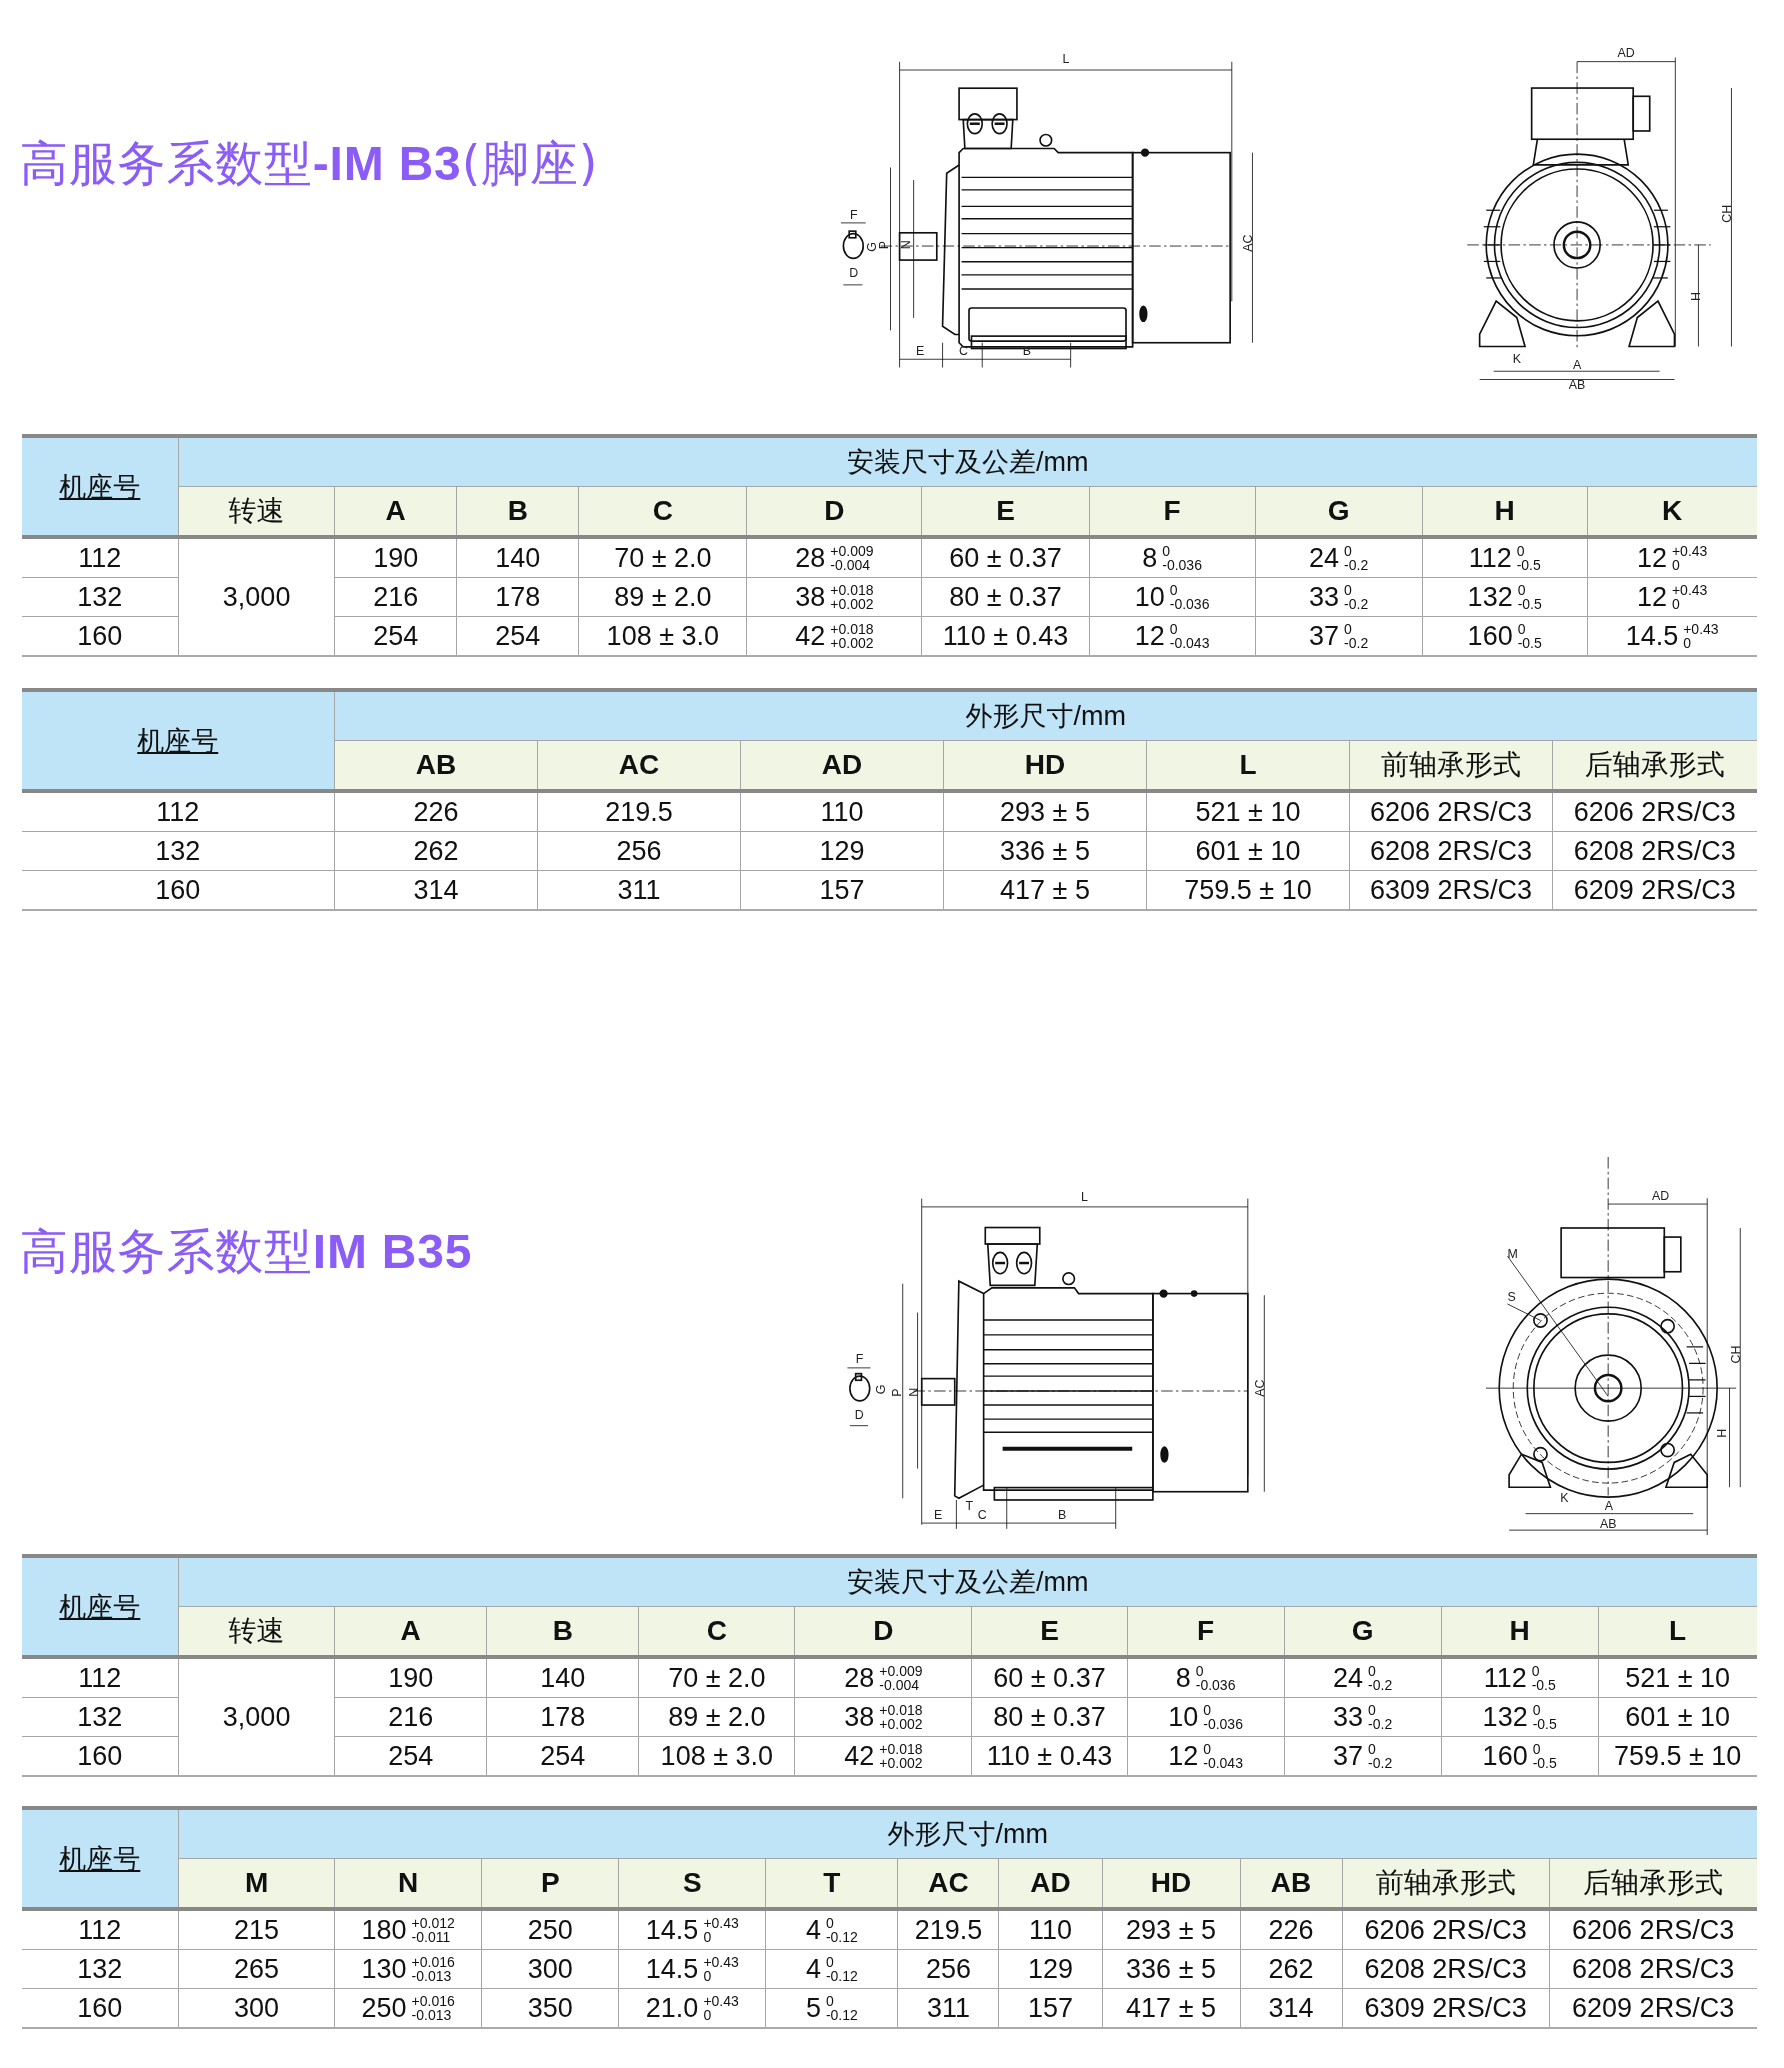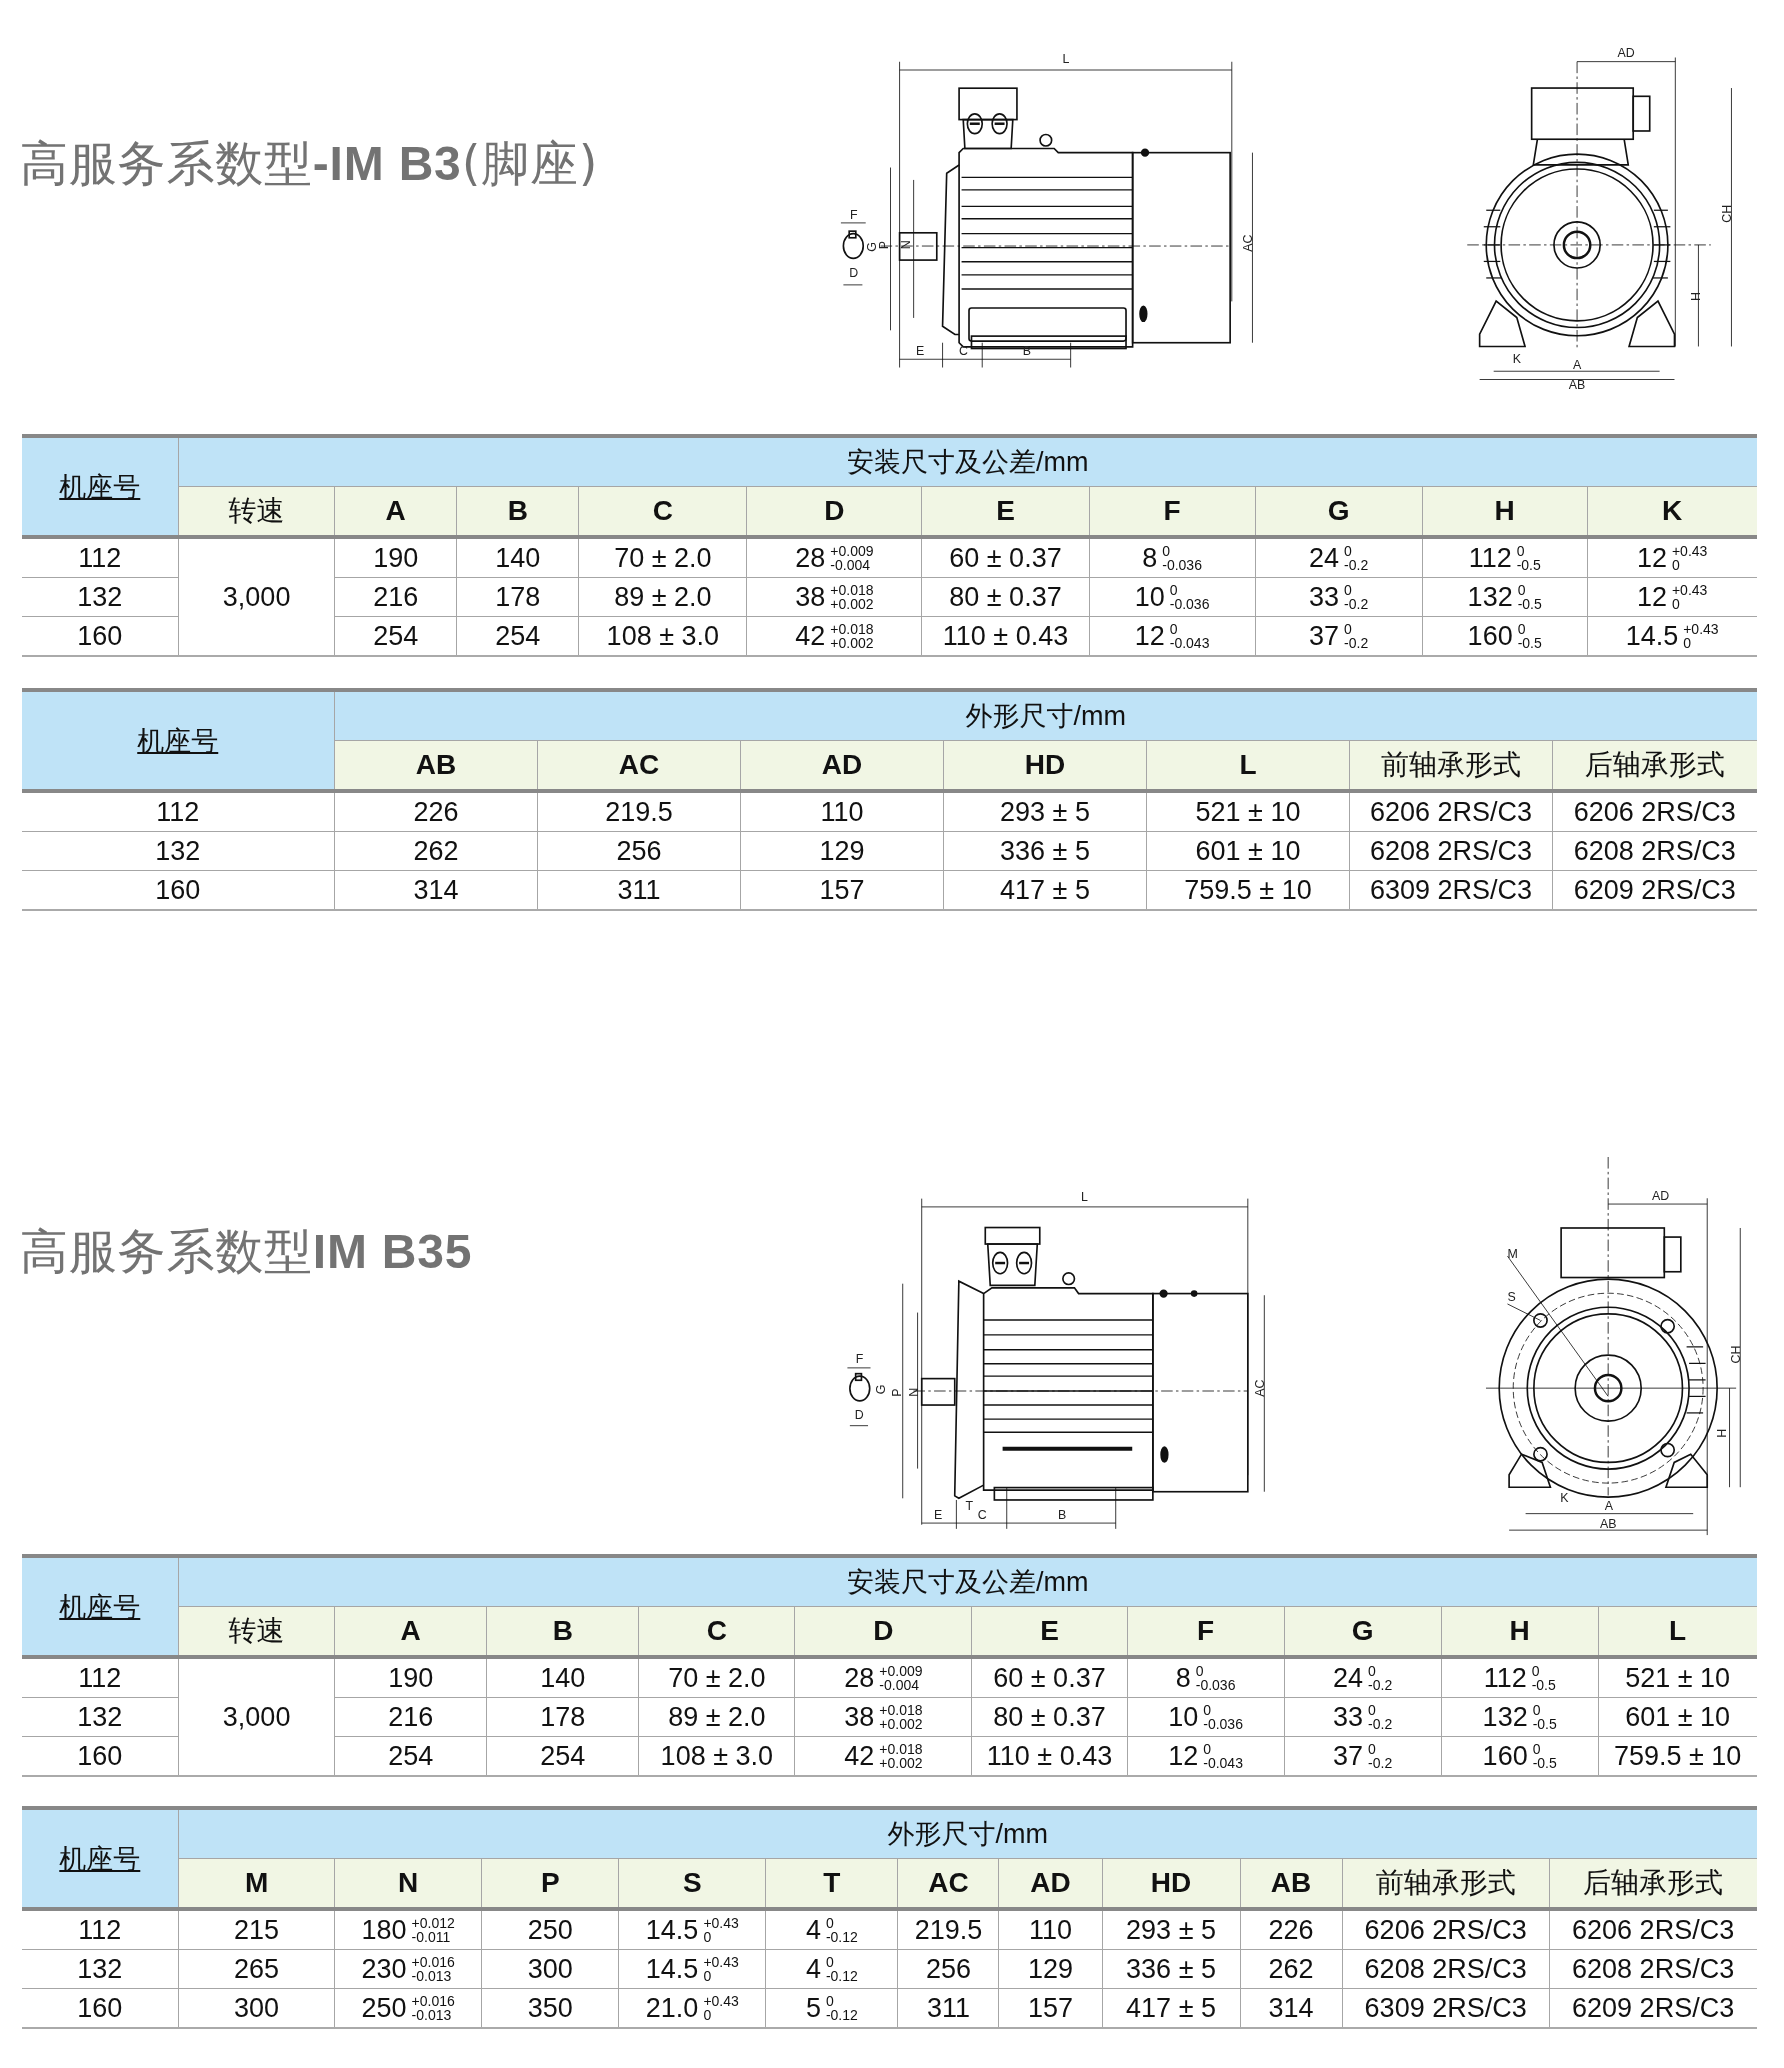--- a/index.html
+++ b/index.html
@@ -1,17 +1,17 @@
 <!DOCTYPE html>
 <html style="font-size:13.2px"><head>
 <meta charset="utf-8">
 <style>
   html,body{margin:0;padding:0;background:#ffffff;}
   body{width:1785px;height:2069px;position:relative;overflow:hidden;font-family:"Liberation Sans","DejaVu Sans",sans-serif;color:#111;}
-  .title{position:absolute;left:20px;font-size:48px;color:#737373;white-space:nowrap;letter-spacing:0.8px;}
+  .title{position:absolute;left:20px;font-size:48px;color:#8b5cf6;white-space:nowrap;letter-spacing:0.8px;}
   .title .cn{font-family:"DejaVu Sans",sans-serif;font-weight:normal;}
   .title .en{font-weight:bold;font-family:"Liberation Sans",sans-serif;}
   table.spec{position:absolute;left:21.5px;width:1735px;border-collapse:collapse;table-layout:fixed;}
   table.spec td,table.spec th{border:1.2px solid #a6a6a6;text-align:center;padding:0;white-space:nowrap;}
   table.spec th{font-weight:normal;}
   table.spec tr.h1 th{background:#bfe3f7;height:48px;font-size:27px;}
   table.spec tr.h2 th{background:#f1f6e4;height:48px;font-size:28px;}
   table.spec tr.h2 th.lat{font-weight:bold;}
   table.spec th.rowhead{background:#bfe3f7;font-size:27px;}
   table.spec tr.d td{height:38px;font-size:27px;}
@@ -491,21 +491,21 @@
     <td>219.5</td>
     <td>110</td>
     <td>293 ± 5</td>
     <td>226</td>
     <td>6206 2RS/C3</td>
     <td>6206 2RS/C3</td>
   </tr>
   <tr class="d">
     <td>132</td>
     <td>265</td>
-    <td><span>230</span><span class="tol"><span>+0.016</span><span>-0.013</span></span></td>
+    <td><span>130</span><span class="tol"><span>+0.016</span><span>-0.013</span></span></td>
     <td>300</td>
     <td><span>14.5</span><span class="tol"><span>+0.43</span><span>0</span></span></td>
     <td><span>4</span><span class="tol"><span>0</span><span>-0.12</span></span></td>
     <td>256</td>
     <td>129</td>
     <td>336 ± 5</td>
     <td>262</td>
     <td>6208 2RS/C3</td>
     <td>6208 2RS/C3</td>
   </tr>

